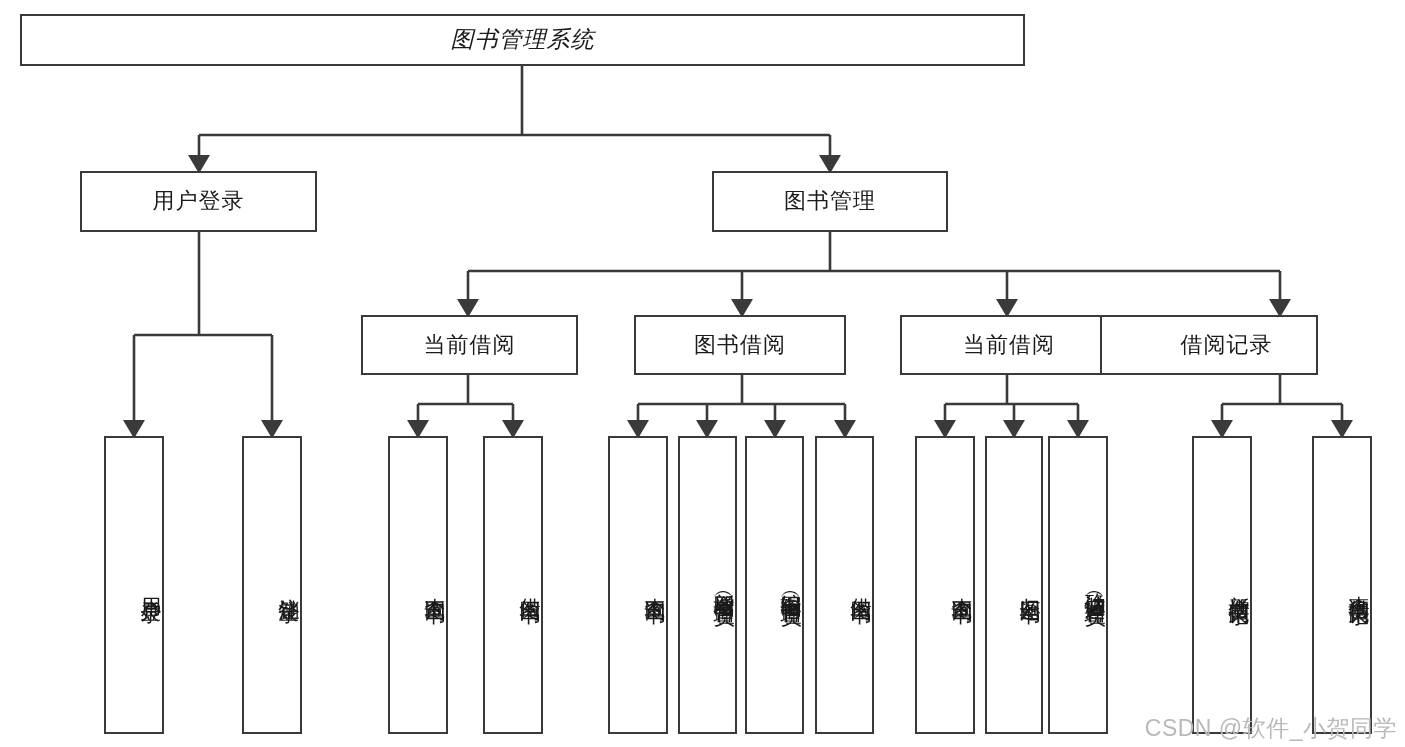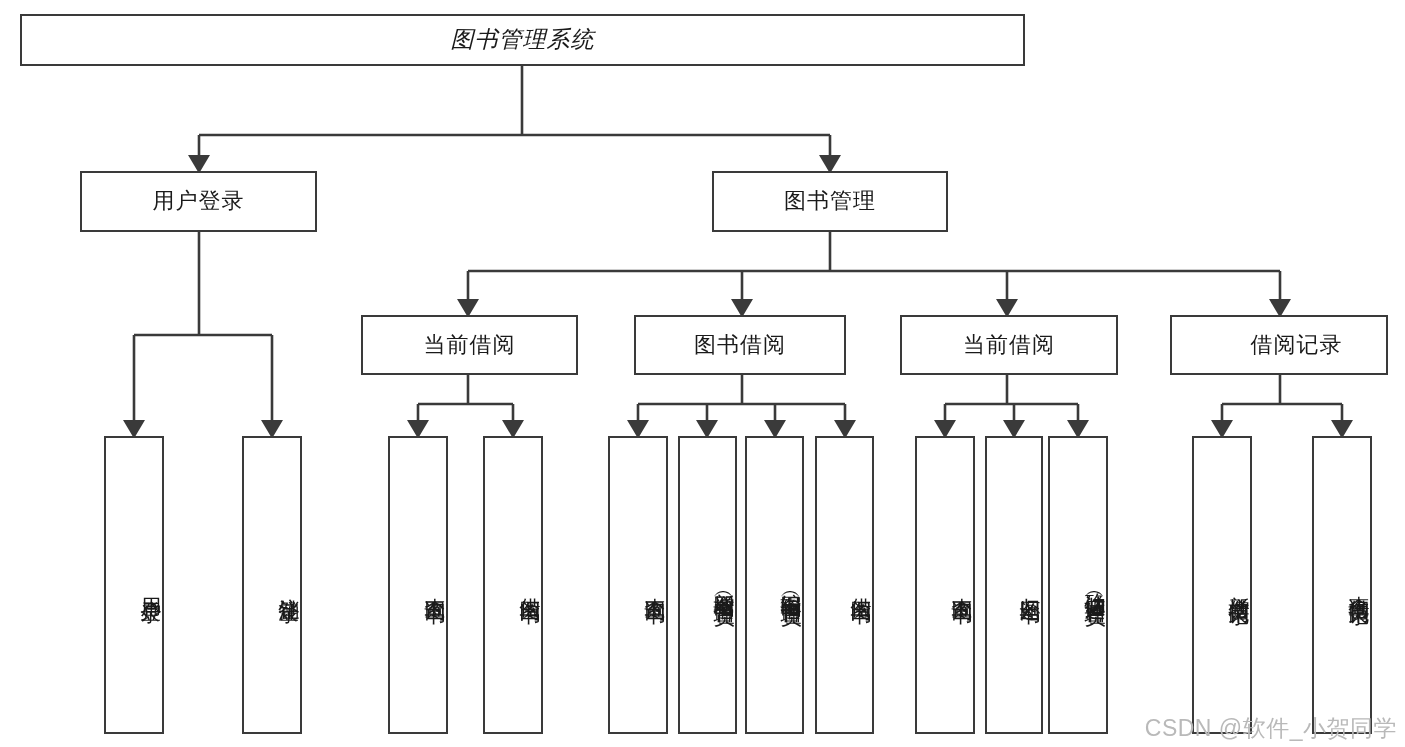--- a/index.html
+++ b/index.html
@@ -138,21 +138,21 @@
 
   <div class="node-box horiz" style="left:361px; top:315px; width:217px; height:60px;">
     <span class="node-label">当前借阅</span>
   </div>
   <div class="node-box horiz" style="left:634px; top:315px; width:212px; height:60px;">
     <span class="node-label">图书借阅</span>
   </div>
   <div class="node-box horiz" style="left:900px; top:315px; width:218px; height:60px;text-align:right;">
     <span class="node-label">当前借阅</span>
   </div>
-  <div class="node-box horiz" style="left:1170px; top:315px; width:218px; height:60px;padding-left:35px;">
+  <div class="node-box horiz" style="left:1100px; top:315px; width:218px; height:60px;padding-left:35px;">
     <span class="node-label">借阅记录</span>
   </div>
 
   <div class="node-box vert" style="left:104px; top:436px; width:60px; height:298px;">
     <span class="node-label">用户登录</span>
   </div>
   <div class="node-box vert" style="left:242px; top:436px; width:60px; height:298px;">
     <span class="node-label">注销登录</span>
   </div>
 

